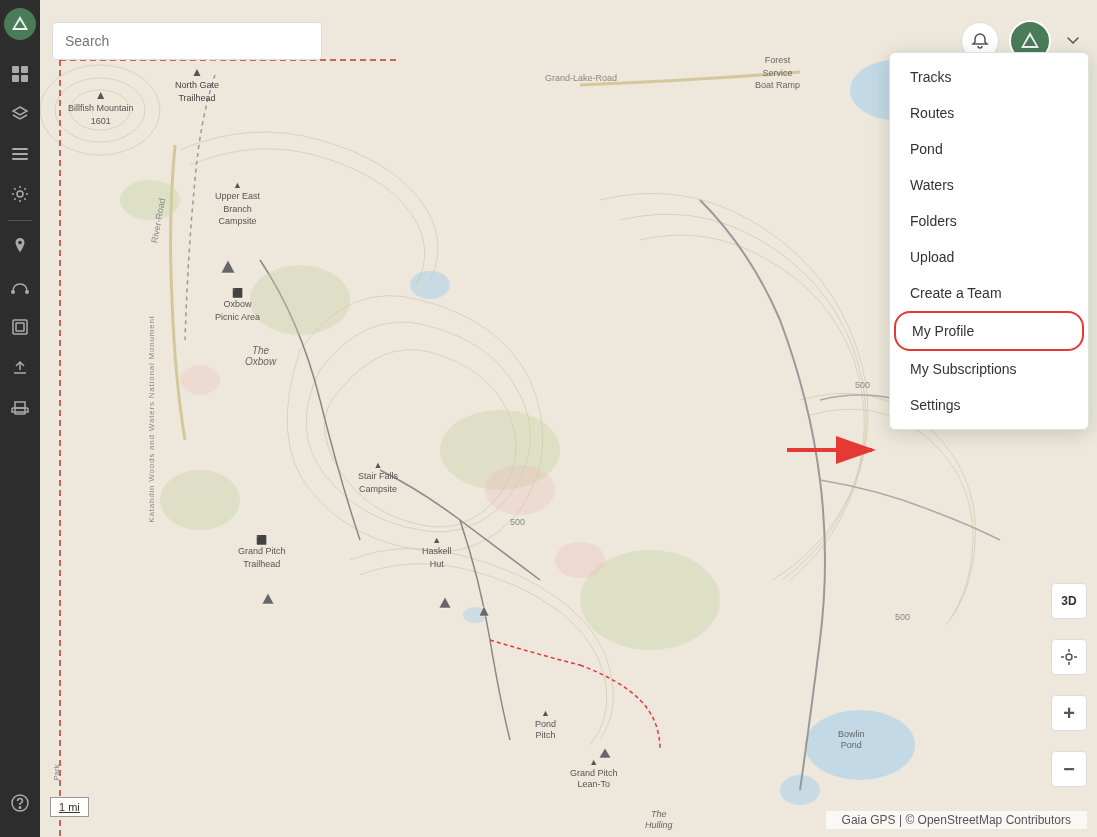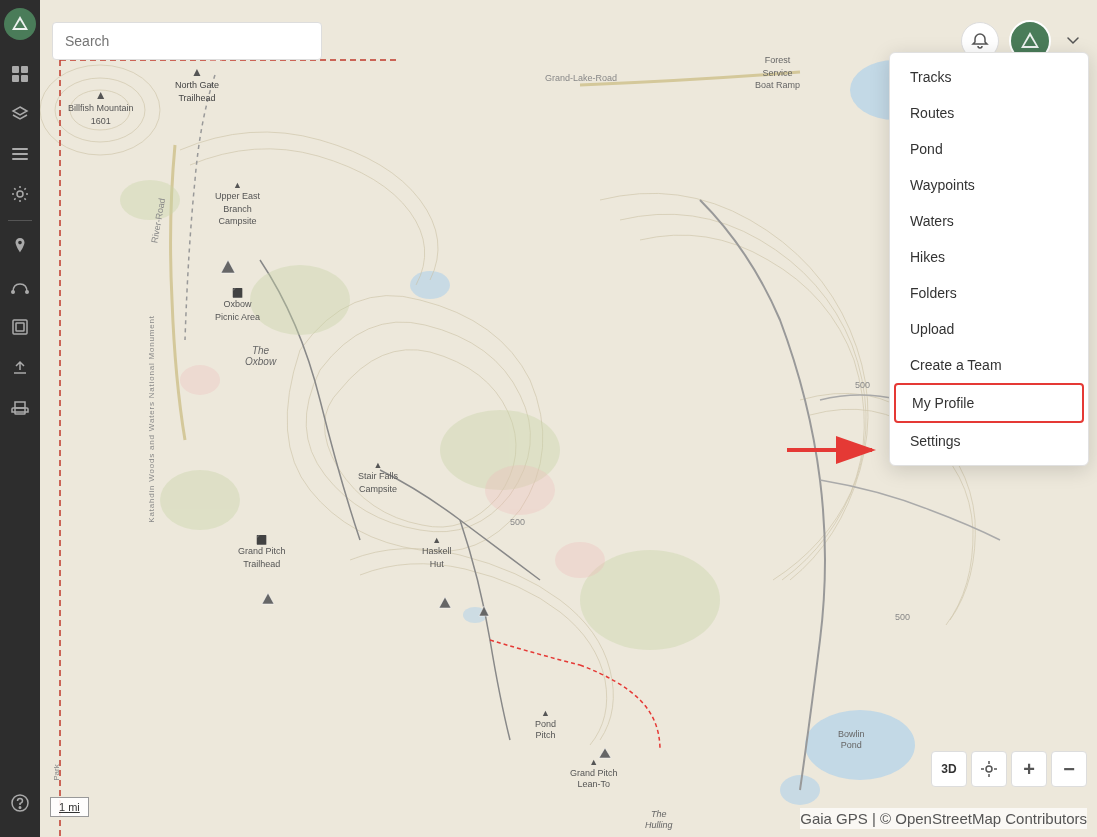--- a/index.html
+++ b/index.html
@@ -141,41 +141,41 @@
       align-items: center;
       padding: 10px 20px;
       font-size: 14px;
       color: #333;
       cursor: pointer;
       position: relative;
     }
 
     .menu-item.highlighted {
       border: 2px solid #e53935;
-      border-radius: 4px;
+      border-radius: 16px;
       margin: 0 4px;
       padding: 10px 16px;
     }
 
     
     .profile-arrow {
       position: absolute;
       right: 210px;
       top: 430px;
       z-index: 210;
     }
 
     
     #map-controls {
       position: absolute;
       right: 10px;
       bottom: 50px;
       display: flex;
-      flex-direction: row;
-      gap: 4px;
+      flex-direction: column;
+      gap: 20px;
       z-index: 100;
     }
 
     .map-ctrl-btn {
       width: 36px;
       height: 36px;
       background: white;
       border: 1px solid #ddd;
       border-radius: 4px;
       display: flex;
@@ -205,25 +205,25 @@
       color: #333;
       z-index: 100;
       text-decoration: underline;
     }
 
     
     #attribution {
       position: absolute;
       bottom: 8px;
       right: 10px;
-      font-size: 15px;
+      font-size: 12px;
       color: #555;
       z-index: 100;
       background: rgba(255,255,255,0.7);
-      padding: 2px 0;
+      padding: 2px 16px;
     }
 
     
     .map-place-label {
       position: absolute;
       font-size: 10px;
       color: #555;
       z-index: 50;
       pointer-events: none;
       text-align: center;
@@ -502,39 +502,36 @@
   <div class="menu-item">
     <span>Tracks</span>
   </div>
   <div class="menu-item">
     <span>Routes</span>
   </div>
   <div class="menu-item">
     <span>Pond</span>
   </div>
   <div class="menu-item">
-    <span>Waypoints</span>
-  </div>
-  <div class="menu-item">
     <span>Waters</span>
-  </div>
-  <div class="menu-item">
-    <span>Hikes</span>
   </div>
   <div class="menu-item">
     <span>Folders</span>
   </div>
   <div class="menu-item">
     <span>Upload</span>
   </div>
   <div class="menu-item">
     <span>Create a Team</span>
   </div>
   <div class="menu-item highlighted" style="background:#fff; font-weight:500;">
     <span>My Profile</span>
+  </div>
+  <div class="menu-item">
+    <span>My Subscriptions</span>
   </div>
   <div class="menu-item">
     <span>Settings</span>
   </div>
 </div>
 
 <div class="profile-arrow">
   <svg width="110" height="40" viewBox="0 0 110 40">
     <defs>
       <marker id="arrowhead" markerWidth="10" markerHeight="7" refX="9" refY="3.5" orient="auto">

